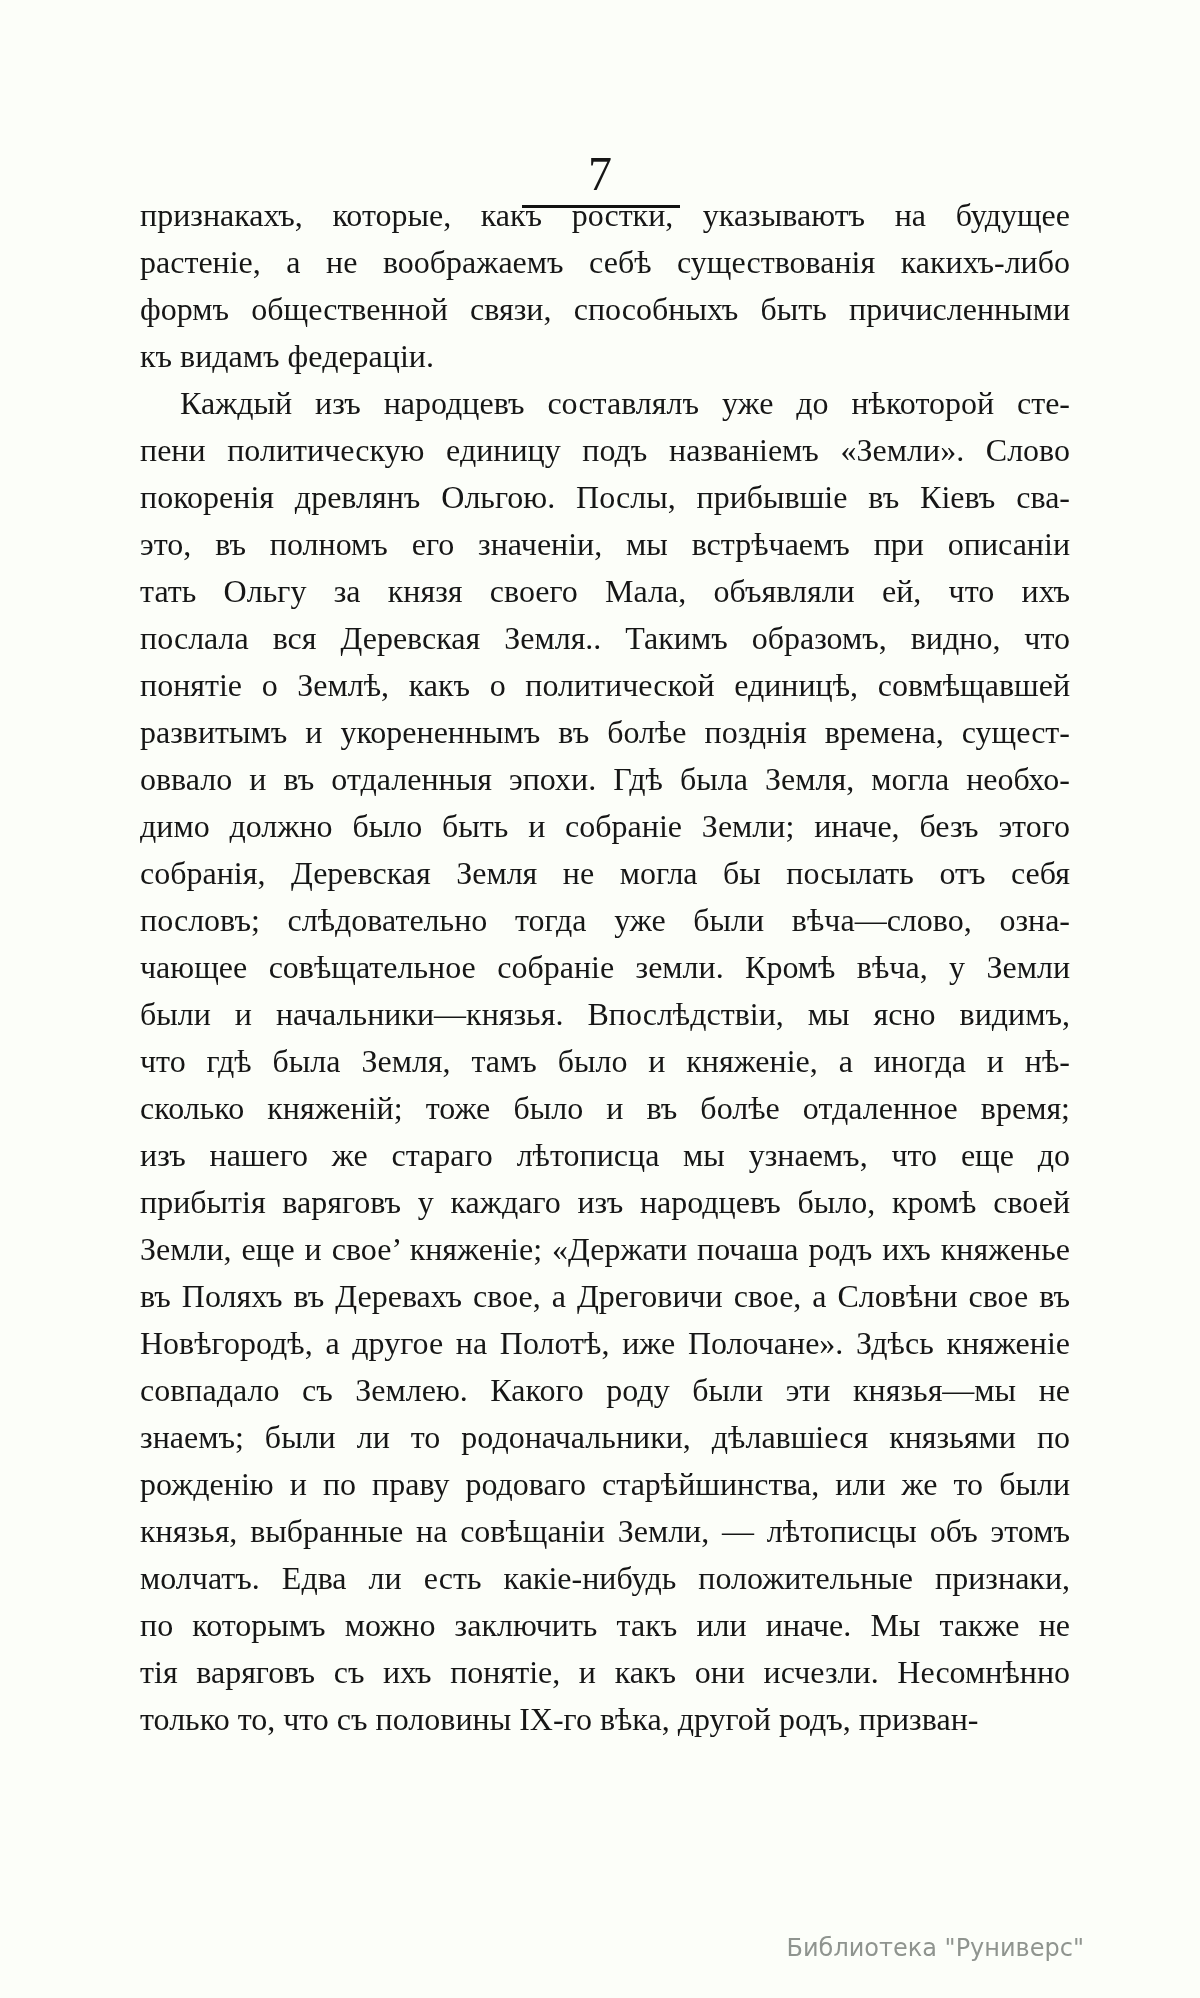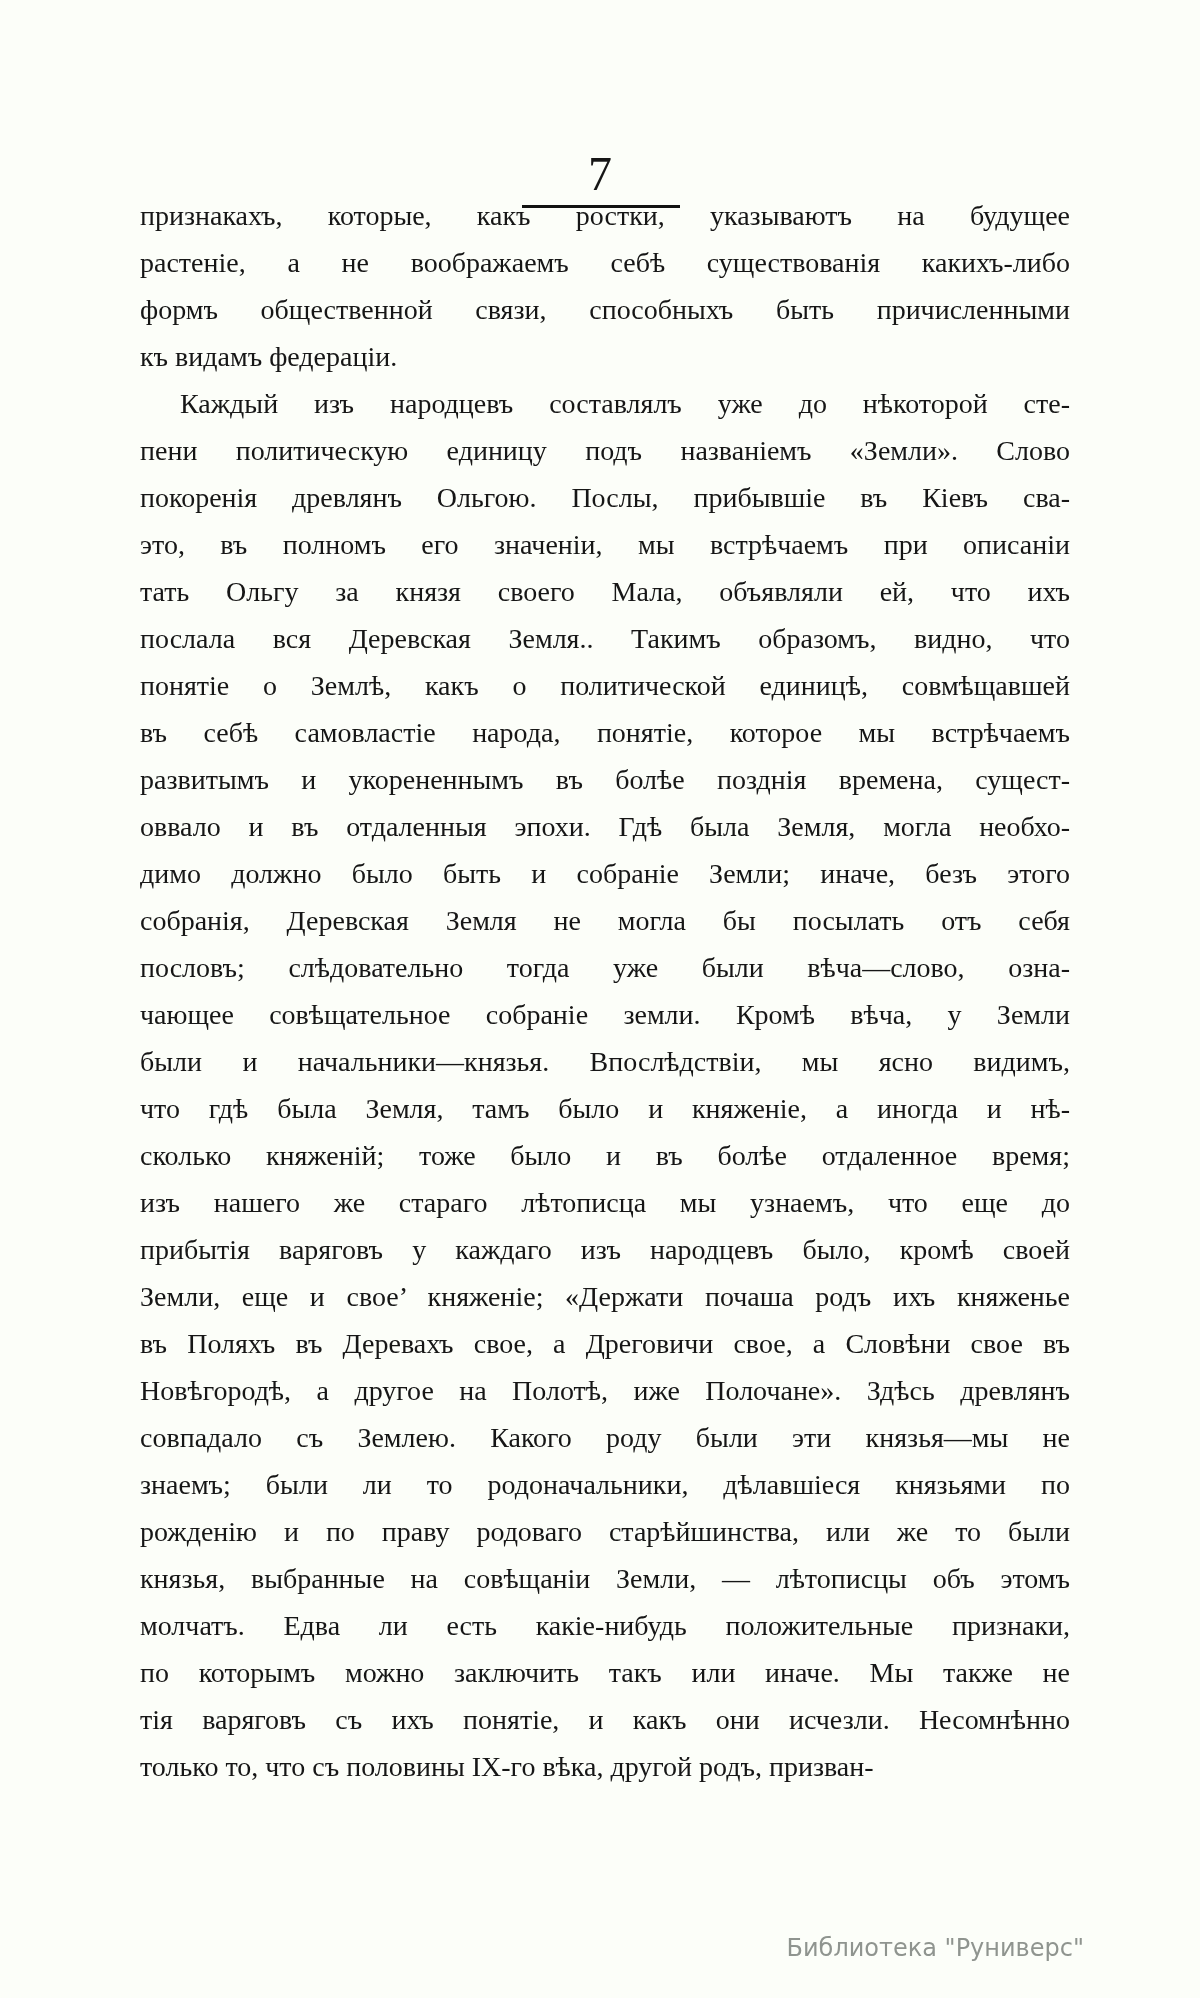--- a/index.html
+++ b/index.html
@@ -40,21 +40,21 @@
   }
   .text-block {
     position: absolute;
     top: 192px;
     left: 140px;
     width: 930px;
   }
   .line {
     height: 47px;
     line-height: 47px;
-    font-size: 28px;
+    font-size: 32px;
     text-align: justify;
     text-align-last: justify;
     overflow: hidden;
     white-space: normal;
   }
   .line.unjust {
     text-align-last: left;
   }
   .line.indent {
     text-indent: 40px;
@@ -81,35 +81,34 @@
     <div class="line">растеніе, а не воображаемъ себѣ существованія какихъ-либо</div>
     <div class="line">формъ общественной связи, способныхъ быть причисленными</div>
     <div class="line unjust">къ видамъ федераціи.</div>
     <div class="line indent">Каждый изъ народцевъ составлялъ уже до нѣкоторой сте-</div>
     <div class="line">пени политическую единицу подъ названіемъ «Земли». Слово</div>
     <div class="line">покоренія древлянъ Ольгою. Послы, прибывшіе въ Кіевъ сва-</div>
     <div class="line">это, въ полномъ его значеніи, мы встрѣчаемъ при описаніи</div>
     <div class="line">тать Ольгу за князя своего Мала, объявляли ей, что ихъ</div>
     <div class="line">послала вся Деревская Земля.. Такимъ образомъ, видно, что</div>
     <div class="line">понятіе о Землѣ, какъ о политической единицѣ, совмѣщавшей</div>
-    <div class="line">въ себѣ самовластіе народа, понятіе, которое мы встрѣчаемъ</div>
     <div class="line">развитымъ и укорененнымъ въ болѣе позднія времена, сущест-</div>
     <div class="line">оввало и въ отдаленныя эпохи. Гдѣ была Земля, могла необхо-</div>
     <div class="line">димо должно было быть и собраніе Земли; иначе, безъ этого</div>
     <div class="line">собранія, Деревская Земля не могла бы посылать отъ себя</div>
     <div class="line">пословъ; слѣдовательно тогда уже были вѣча—слово, озна-</div>
     <div class="line">чающее совѣщательное собраніе земли. Кромѣ вѣча, у Земли</div>
     <div class="line">были и начальники—князья. Впослѣдствіи, мы ясно видимъ,</div>
     <div class="line">что гдѣ была Земля, тамъ было и княженіе, а иногда и нѣ-</div>
     <div class="line">сколько княженій; тоже было и въ болѣе отдаленное время;</div>
     <div class="line">изъ нашего же стараго лѣтописца мы узнаемъ, что еще до</div>
     <div class="line">прибытія варяговъ у каждаго изъ народцевъ было, кромѣ своей</div>
     <div class="line">Земли, еще и свое’ княженіе; «Держати почаша родъ ихъ княженье</div>
     <div class="line">въ Поляхъ въ Деревахъ свое, а Дреговичи свое, а Словѣни свое въ</div>
-    <div class="line">Новѣгородѣ, а другое на Полотѣ, иже Полочане». Здѣсь древлянъ</div>
+    <div class="line">Новѣгородѣ, а другое на Полотѣ, иже Полочане». Здѣсь княженіе</div>
     <div class="line">совпадало съ Землею. Какого роду были эти князья—мы не</div>
     <div class="line">знаемъ; были ли то родоначальники, дѣлавшіеся князьями по</div>
     <div class="line">рожденію и по праву родоваго старѣйшинства, или же то были</div>
     <div class="line">князья, выбранные на совѣщаніи Земли, — лѣтописцы объ этомъ</div>
     <div class="line">молчатъ. Едва ли есть какіе-нибудь положительные признаки,</div>
     <div class="line">по которымъ можно заключить такъ или иначе. Мы также не</div>
     <div class="line">тія варяговъ съ ихъ понятіе, и какъ они исчезли. Несомнѣнно</div>
     <div class="line unjust">только то, что съ половины IX-го вѣка, другой родъ, призван-</div>
   </main>
 

